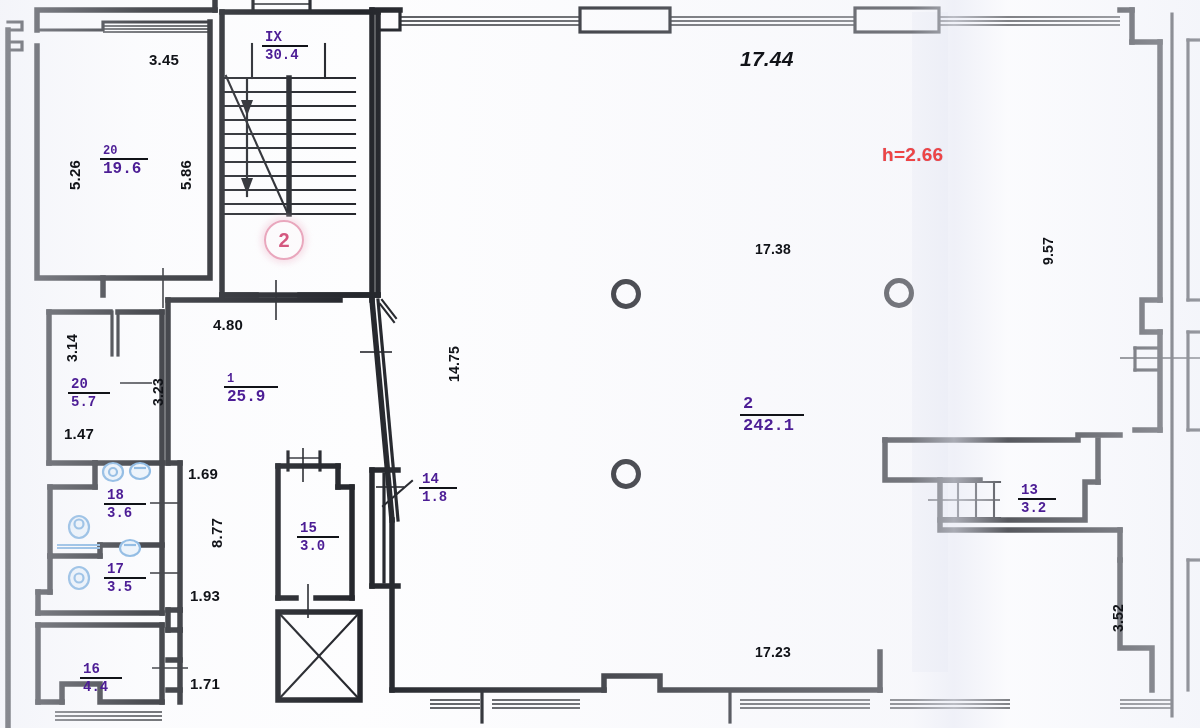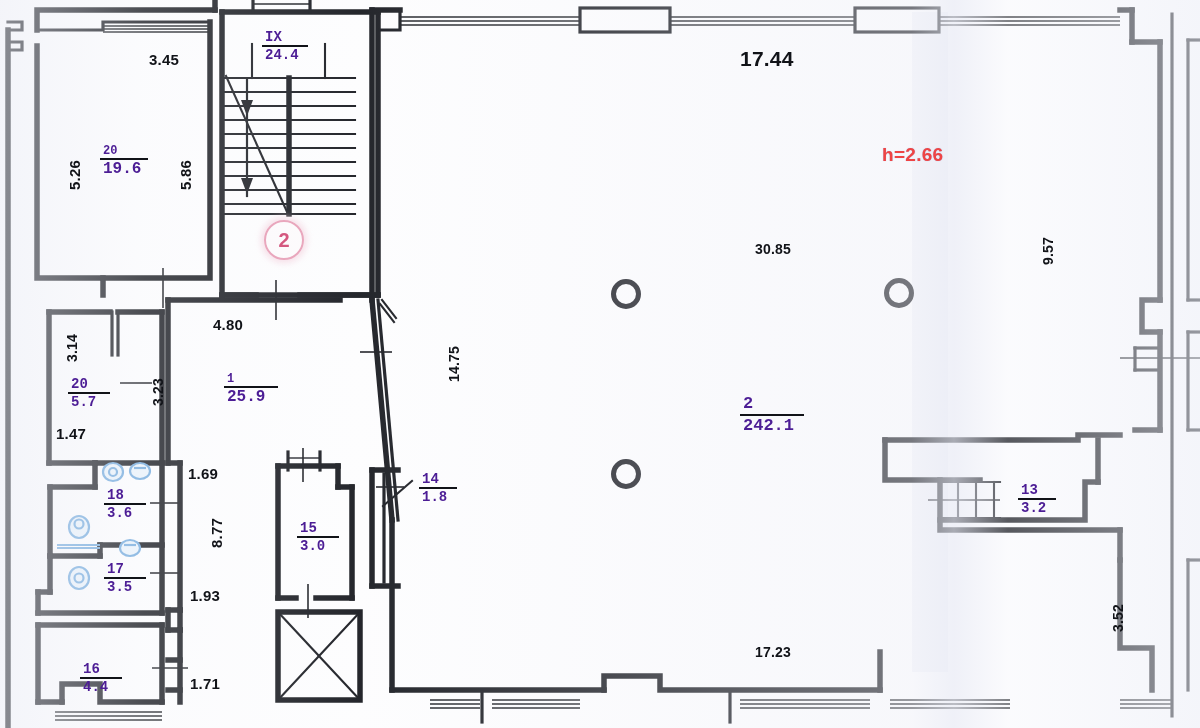--- a/index.html
+++ b/index.html
@@ -332,32 +332,32 @@
 
   <div class="room-num" style="left:100px; top:145px; width:48px;">
     <span class="num">20</span>
     <span class="bar"></span>
     <span class="area">19.6</span>
   </div>
 
   <div class="room-num small" style="left:262px; top:30px; width:46px;">
     <span class="num">IX</span>
     <span class="bar"></span>
-    <span class="area">24.4</span>
+    <span class="area">30.4</span>
   </div>
 
   <div class="stair-badge" style="left:264px; top:220px;">2</div>
 
   <div class="lbl dim" style="left:213px; top:316px;">4.80</div>
 
   <div class="lbl dim-v" style="left:64px; top:362px; transform:rotate(-90deg); font-size:14px;">3.14</div>
 
   <div class="lbl dim-v" style="left:150px; top:406px; transform:rotate(-90deg); font-size:14px;">3.23</div>
 
-  <div class="lbl dim" style="left:56px; top:425px;">1.47</div>
+  <div class="lbl dim" style="left:64px; top:425px;">1.47</div>
 
   <div class="room-num small" style="left:68px; top:377px; width:42px;">
     <span class="num">20</span>
     <span class="bar"></span>
     <span class="area">5.7</span>
   </div>
 
   <div class="room-num" style="left:224px; top:373px; width:54px;">
     <span class="num">1</span>
     <span class="bar"></span>
@@ -409,25 +409,25 @@
   <div class="lbl dim" style="left:188px; top:465px;">1.69</div>
 
   <div class="lbl dim-v" style="left:208px; top:548px; transform:rotate(-90deg);">8.77</div>
 
   <div class="lbl dim" style="left:190px; top:587px;">1.93</div>
 
   <div class="lbl dim" style="left:190px; top:675px;">1.71</div>
 
   <div class="lbl dim-v" style="left:446px; top:382px; transform:rotate(-90deg); font-size:14px;">14.75</div>
 
-  <div class="lbl dim" style="left:740px; top:47px; font-size:21px;">17.44</div>
+  <div class="lbl dim" style="left:740px; top:47px; font-size:21px;font-style:italic;">17.44</div>
 
   <div class="hlabel" style="left:882px; top:144px;">h=2.66</div>
 
-  <div class="lbl dim" style="left:755px; top:241px; font-size:14px;">30.85</div>
+  <div class="lbl dim" style="left:755px; top:241px; font-size:14px;">17.38</div>
 
   <div class="lbl dim-v" style="left:1040px; top:265px; transform:rotate(-90deg); font-size:14px;">9.57</div>
 
   <div class="lbl dim" style="left:755px; top:644px; font-size:14px;">17.23</div>
 
   <div class="lbl dim-v" style="left:1110px; top:632px; transform:rotate(-90deg); font-size:14px;">3.52</div>
 
 </div>
 
 </body></html>

